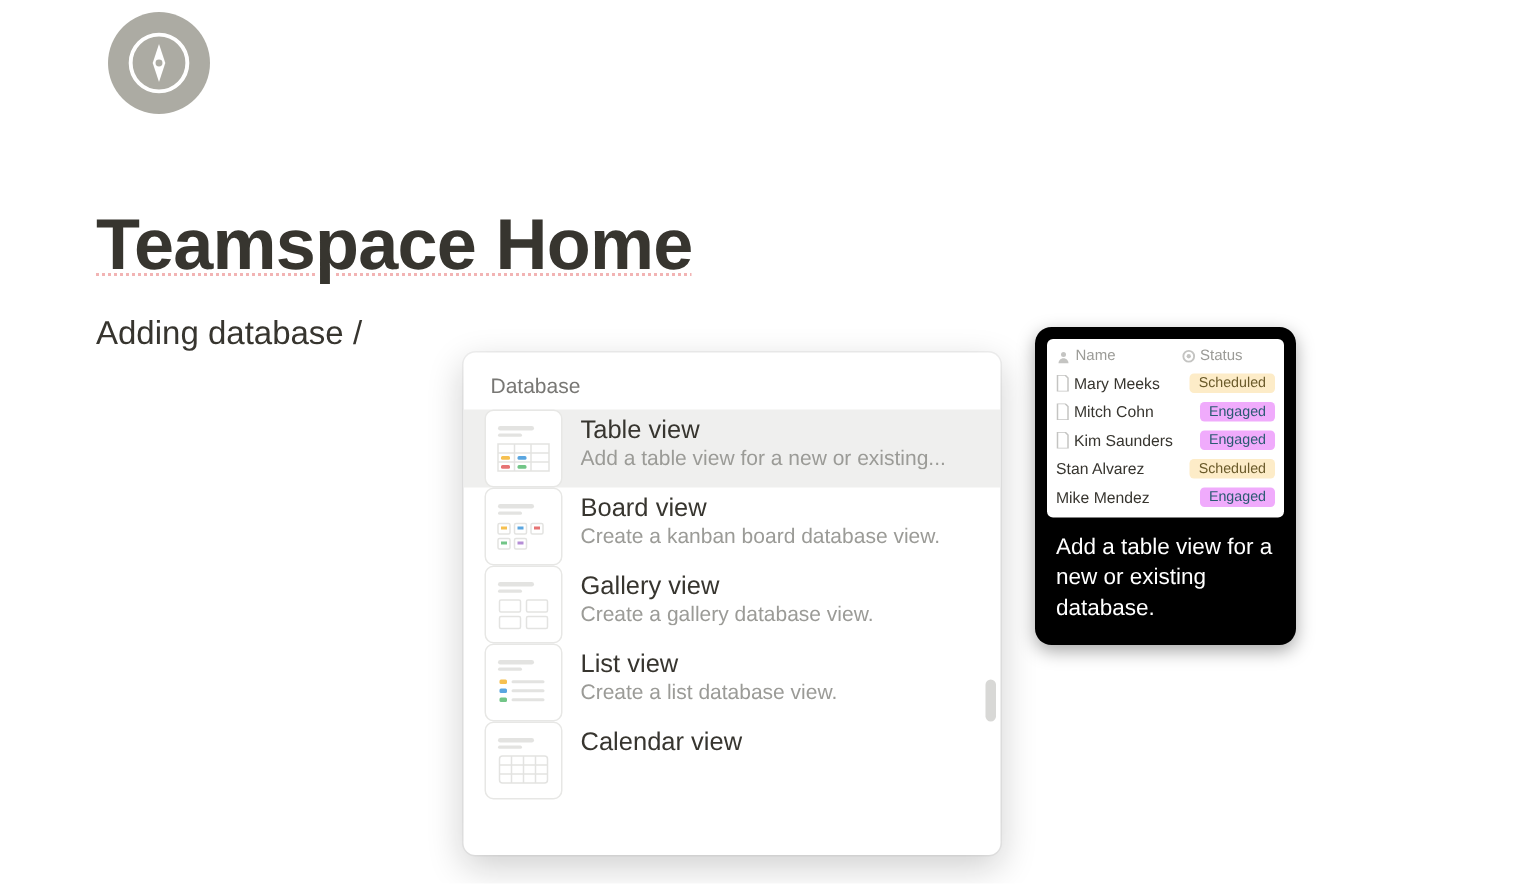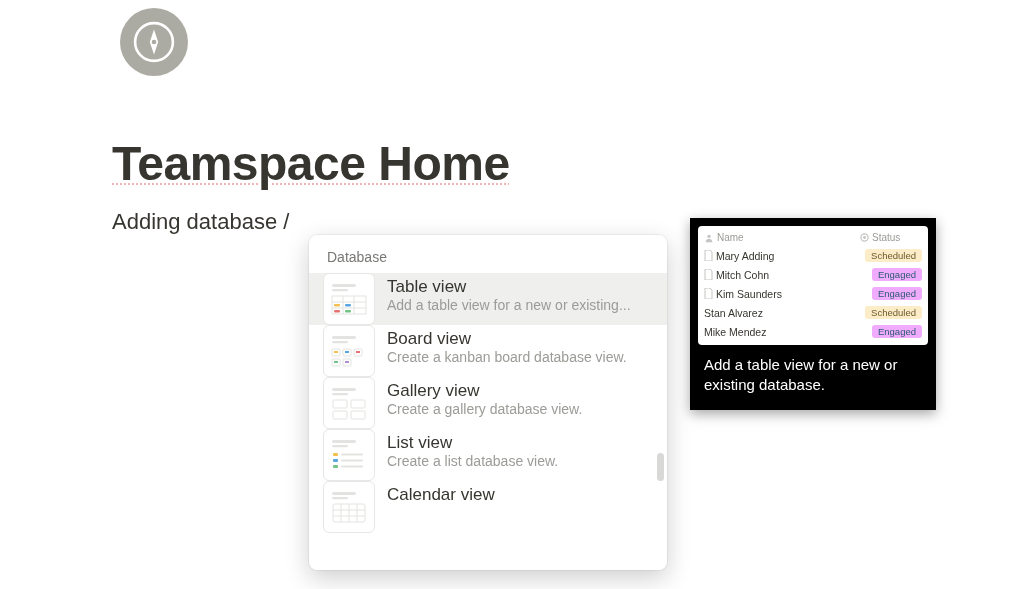--- a/index.html
+++ b/index.html
@@ -6,21 +6,21 @@
   body {
     font-family: -apple-system, BlinkMacSystemFont, "Segoe UI", Helvetica, Arial, sans-serif;
     background: #fff;
     width: 1024px;
     height: 589px;
     overflow: hidden;
     position: relative;
     color: #37352f;
   }
   .page {
-    padding-left: 112px;
+    padding-left: 64px;
     padding-top: 8px;
   }
   .icon-wrap {
     width: 68px;
     height: 68px;
     margin-left: 8px;
     margin-bottom: 60px;
   }
   .compass {
     width: 68px;
@@ -115,23 +115,23 @@
     height: 28px;
     background: #d8d8d6;
     border-radius: 4px;
   }
 
   
   .tooltip {
     position: absolute;
     left: 690px;
     top: 218px;
-    width: 246px;
+    width: 174px;
     background: #000;
-    border-radius: 0;
+    border-radius: 11px;
     padding: 8px;
     color: #fff;
     box-shadow: 0 4px 12px rgba(0,0,0,0.35);
   }
   .preview {
     background: #fff;
     border-radius: 4px;
     padding: 6px 6px 4px;
     color: #37352f;
   }
@@ -309,21 +309,21 @@
           </svg>
         <span>Status</span>
       </div>
     </div>
 
     <div class="preview-row">
       <div class="pname">
           <svg width="9" height="11" viewBox="0 0 9 11">
             <path d="M1 0h5l2 2v9H1z" fill="none" stroke="#c4c4c2"></path>
           </svg>
-          <span>Mary Adding</span>
+          <span>Mary Meeks</span>
         </div>
       <span class="badge scheduled">Scheduled</span>
     </div>
     <div class="preview-row">
       <div class="pname">
           <svg width="9" height="11" viewBox="0 0 9 11">
             <path d="M1 0h5l2 2v9H1z" fill="none" stroke="#c4c4c2"></path>
           </svg>
           <span>Mitch Cohn</span>
         </div>

